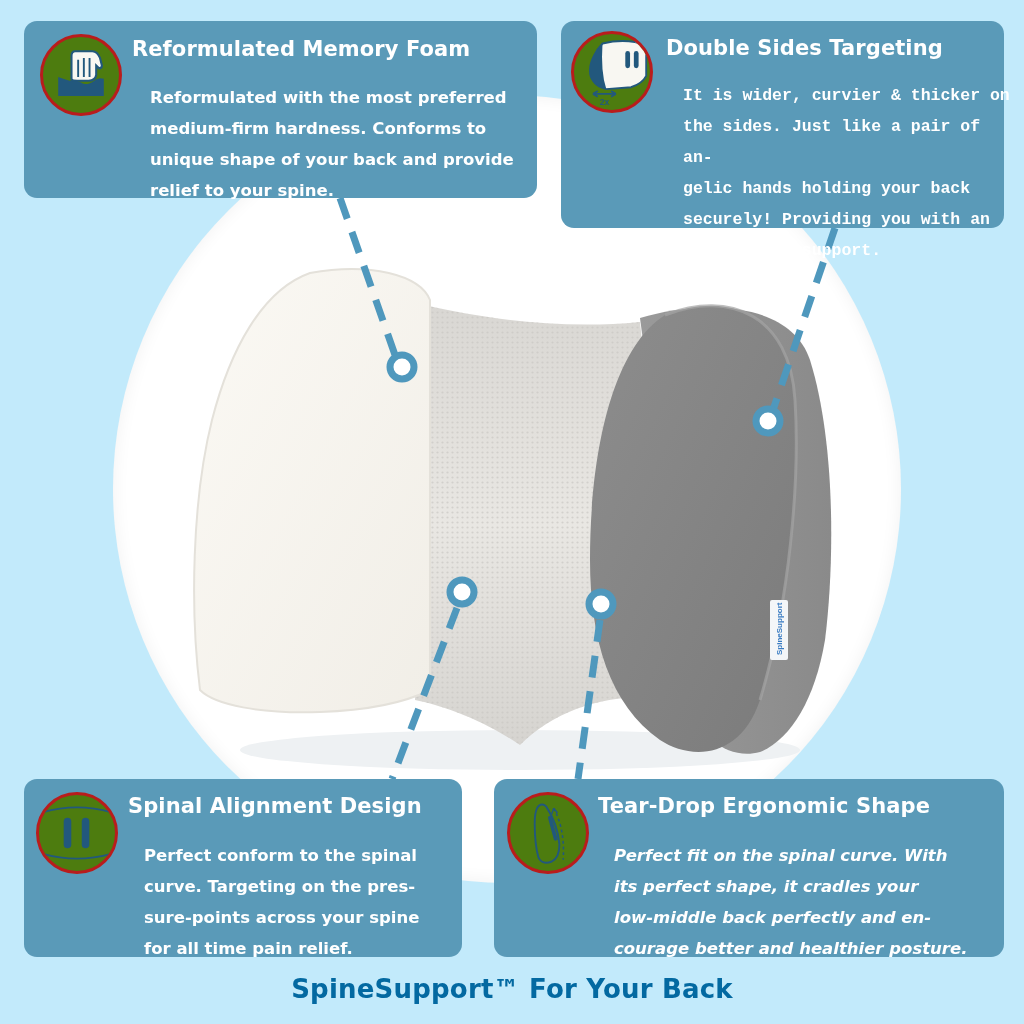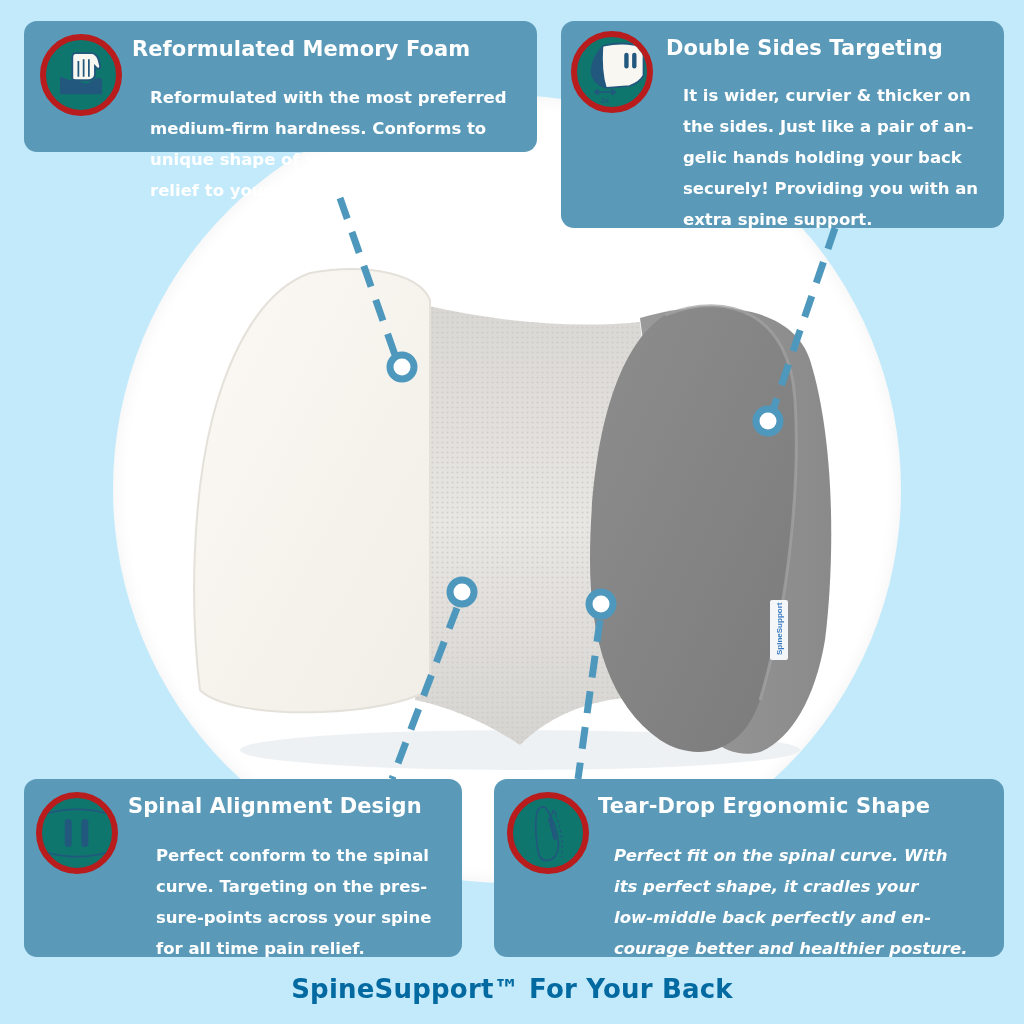--- a/index.html
+++ b/index.html
@@ -15,46 +15,46 @@
     background: radial-gradient(circle at 50% 50%, #ffffff 0%, #ffffff 88%, #f1f3f4 96%, #e6e9eb 100%);
     box-shadow: inset 0 0 18px rgba(0,0,0,0.06);
   }
   svg.product { position:absolute; left:0; top:0; width:1024px; height:1024px; }
   .card {
     position:absolute; background:#5a9ab8; border-radius:13px;
     color:#ffffff; box-sizing:border-box;
   }
   .card .badge {
     position:absolute; width:82px; height:82px; border-radius:50%;
-    background:#0f766e; border:6px solid #b91c1c; box-sizing:border-box;
+    background:#4d7c0f; border:3px solid #b91c1c; box-sizing:border-box;
     overflow:hidden;
   }
   .card .badge svg { width:100%; height:100%; display:block; }
   .card h2 {
     position:absolute; margin:0; font-size:21px; font-weight:bold; letter-spacing:0.1px;
     white-space:nowrap; line-height:24px;
   }
   .card p {
     position:absolute; margin:16px; font-size:16.5px; font-weight:bold; line-height:31px;
     white-space:pre-line;
   }
-  #card-tl { left:24px; top:21px; width:513px; height:131px; }
+  #card-tl { left:24px; top:21px; width:513px; height:177px; }
   #card-tl .badge { left:16px; top:13px; }
   #card-tl h2 { left:108px; top:16px; }
   #card-tl p { left:110px; top:45px; width:410px; }
 
   #card-tr { left:561px; top:21px; width:443px; height:207px; }
   #card-tr .badge { left:10px; top:10px; }
   #card-tr h2 { left:105px; top:15px; }
-  #card-tr p { left:106px; top:43px; width:330px; }
+  #card-tr p { left:106px; top:43px; width:330px;font-family:Liberation Mono, monospace; }
 
   #card-bl { left:24px; top:779px; width:438px; height:178px; }
   #card-bl .badge { left:12px; top:13px; }
   #card-bl h2 { left:104px; top:15px; }
-  #card-bl p { left:116px; top:45px; width:330px; }
+  #card-bl p { left:104px; top:45px; width:330px; }
 
   #card-br { left:494px; top:779px; width:510px; height:178px; }
   #card-br .badge { left:13px; top:13px; }
   #card-br h2 { left:104px; top:15px; }
   #card-br p { left:104px; top:45px; width:400px;font-style:italic; }
 
   .tagline {
     position:absolute; left:0; right:0; top:974px; text-align:center;
     color:#0369a1; font-size:26px; font-weight:bold; letter-spacing:0.2px;
   }

